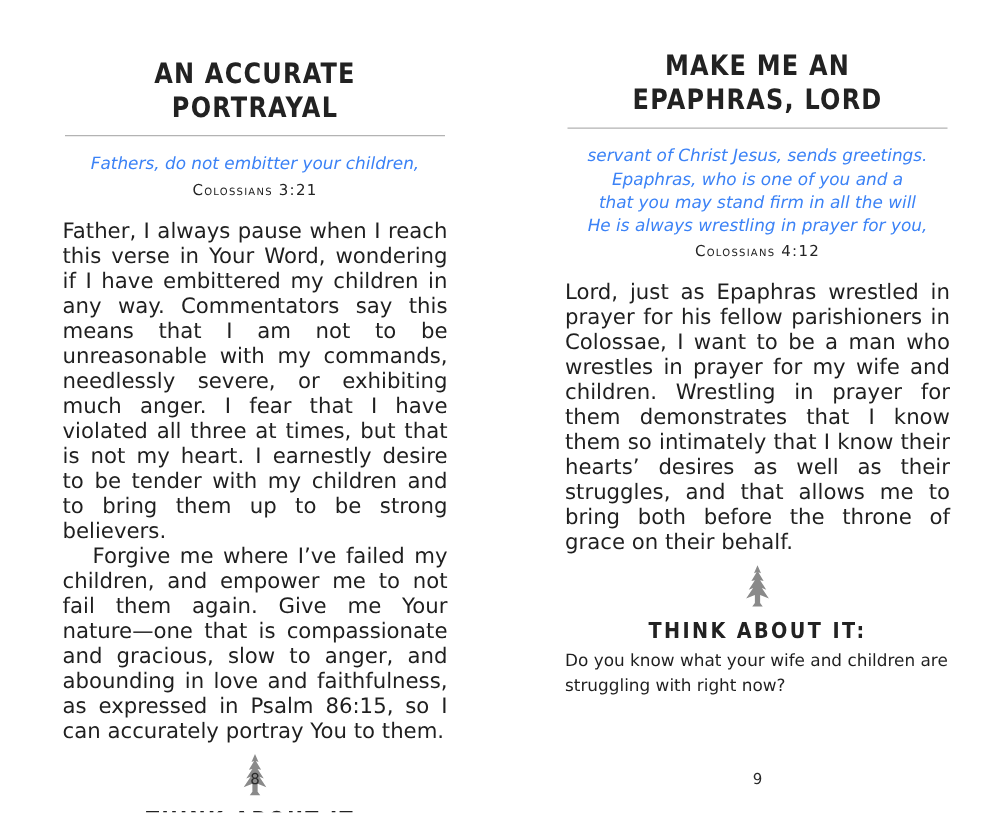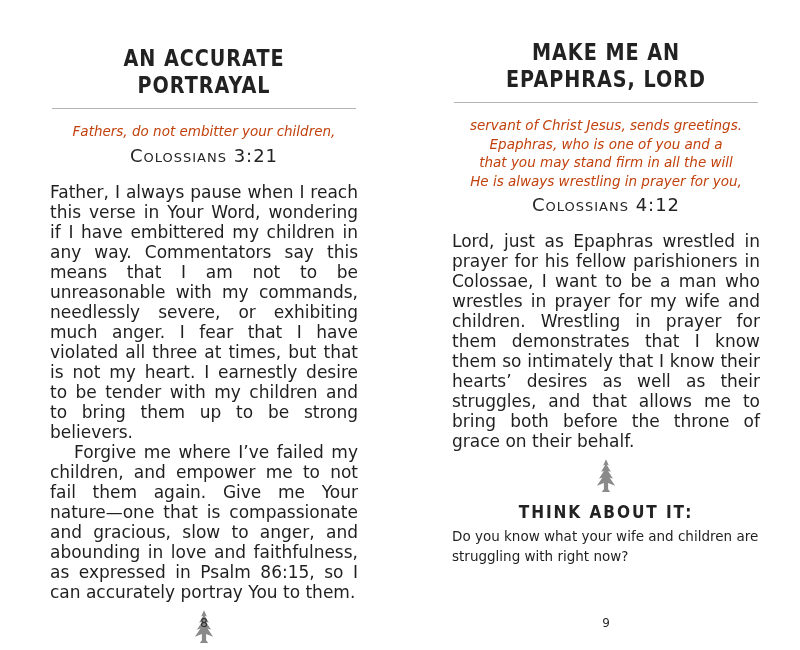--- a/index.html
+++ b/index.html
@@ -15,25 +15,25 @@
   .title{
     margin:0;text-align:center;font-weight:800;color:#222222;
     font-size:20px;line-height:24px;letter-spacing:1px;
     transform:scale(0.96,1.12);transform-origin:50% 50%;
   }
   .page.left .title{margin-top:48px;}
   .page.right .title{margin-top:42px;}
   .rule{height:0;border-top:1px solid #b3b3b3;margin:12px 2px 0 2px;}
   .epigraph{
     margin-top:13px;text-align:center;font-style:italic;
-    font-size:13.5px;line-height:18.5px;color:#c2410c;
+    font-size:13.5px;line-height:18.5px;color:#3b82f6;
   }
   .scripture-ref{
     margin-top:4px;text-align:center;font-variant:small-caps;
-    font-size:18px;letter-spacing:1px;color:#242424;
+    font-size:12px;letter-spacing:1px;color:#242424;
   }
   .body-text{
     margin:16px 0 0 0;font-size:17px;line-height:20px;
     text-align:justify;color:#1f1f1f;
   }
   .body-text.cont{margin-top:0;text-indent:24px;}
   .tree{margin-top:7px;text-align:center;line-height:0;}
   .think-heading{
     margin:8px 0 0 0;text-align:center;font-weight:800;color:#222222;
     font-size:16px;letter-spacing:2px;transform:scale(0.96,1.1);

